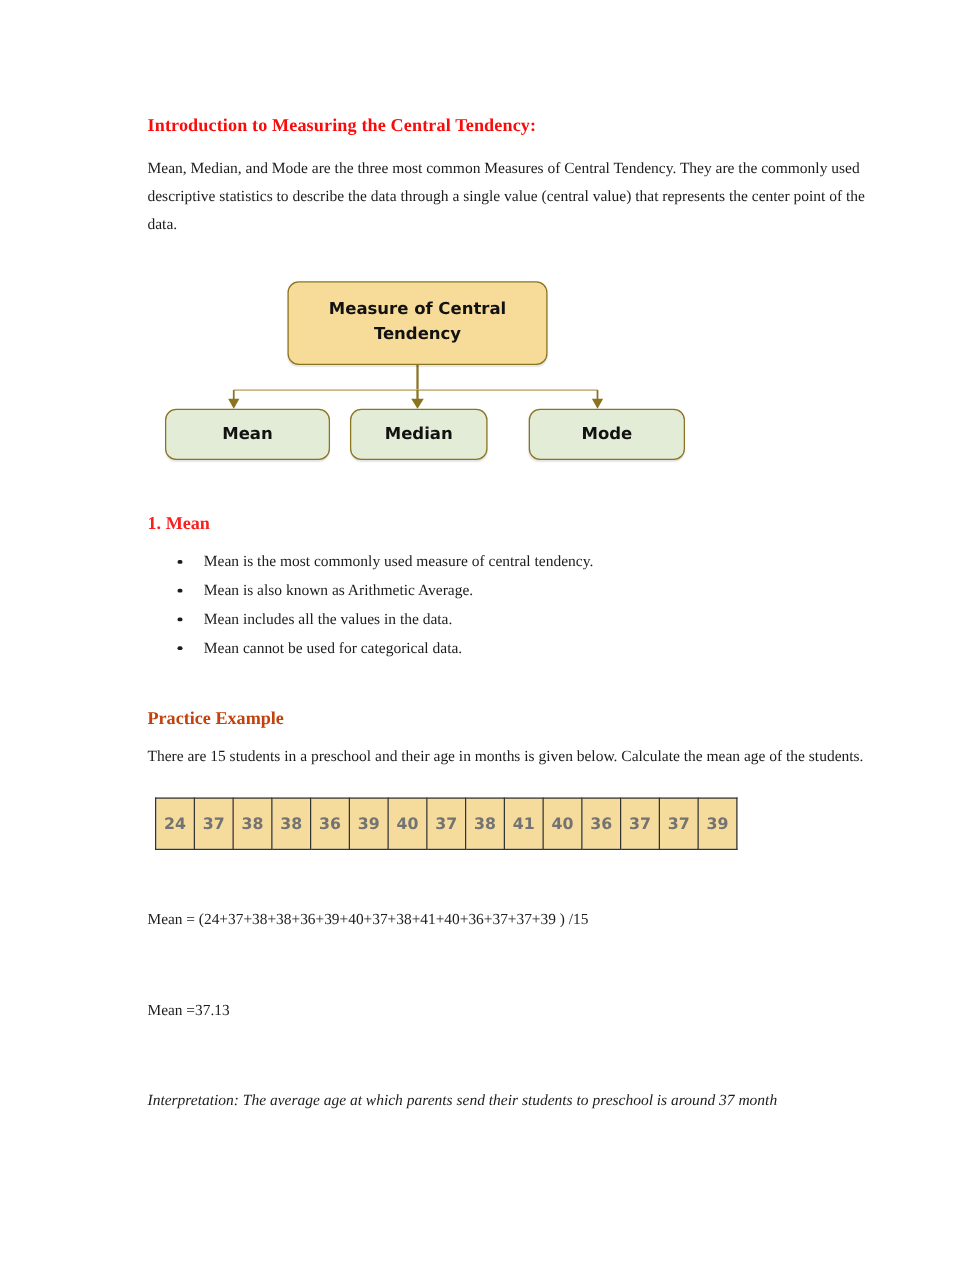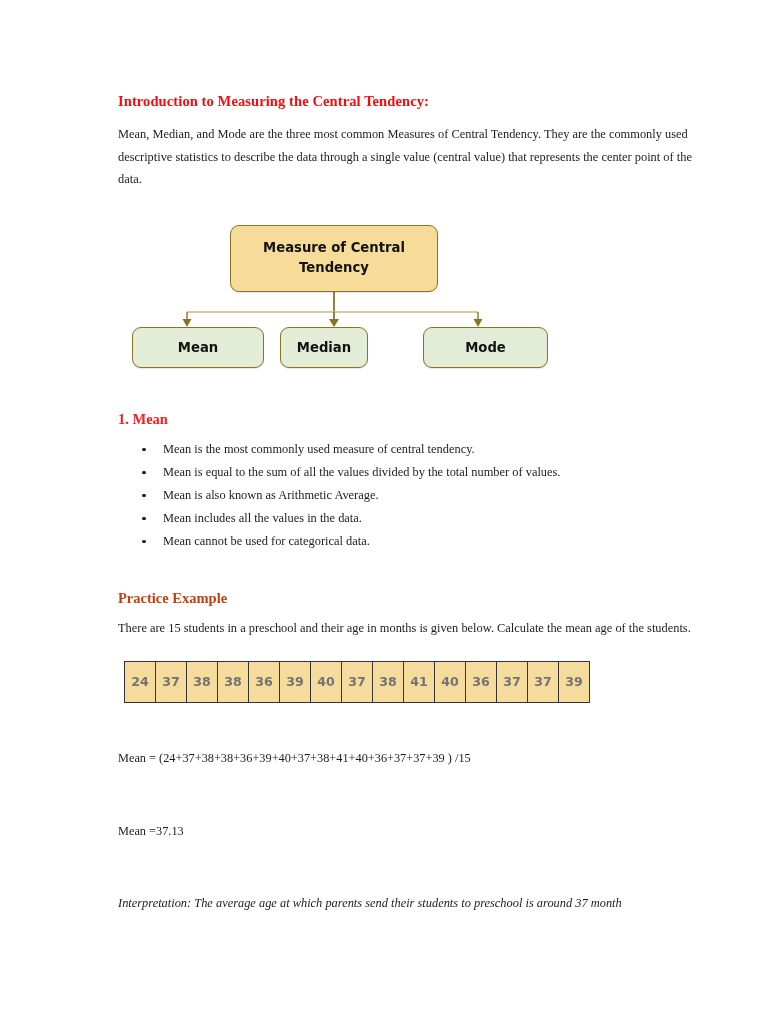--- a/index.html
+++ b/index.html
@@ -104,21 +104,21 @@
   }
   .node-leaf {
     top: 110px;
     height: 41px;
     background: #e3ecd6;
     border: 1.6px solid #8a7420;
     font-size: 13.2px;
     box-shadow: 0 1px 1px rgba(0,0,0,.10);
   }
   .node-mean   { left: 14px;  width: 132px; }
-  .node-median { left: 162px; width: 88px; }
+  .node-median { left: 162px; width: 110px; }
   .node-mode   { left: 305px; width: 125px; }
 
   .connector { position: absolute; left: 0; top: 0; }
 
   
   ul.bullets {
     margin: 10px 0 0 0;
     padding: 0;
     list-style: none;
   }
@@ -217,24 +217,20 @@
 
     <h2 class="section-heading">1. Mean</h2>
 
     <ul class="bullets">
       <li>
         <span class="dot"></span>
         <span>Mean is the most commonly used measure of central tendency.</span>
       </li>
       <li>
         <span class="dot"></span>
-        <span>Mean is equal to the sum of all the values divided by the total number of values.</span>
-      </li>
-      <li>
-        <span class="dot"></span>
         <span>Mean is also known as Arithmetic Average.</span>
       </li>
       <li>
         <span class="dot"></span>
         <span>Mean includes all the values in the data.</span>
       </li>
       <li>
         <span class="dot"></span>
         <span>Mean cannot be used for categorical data.</span>
       </li>

